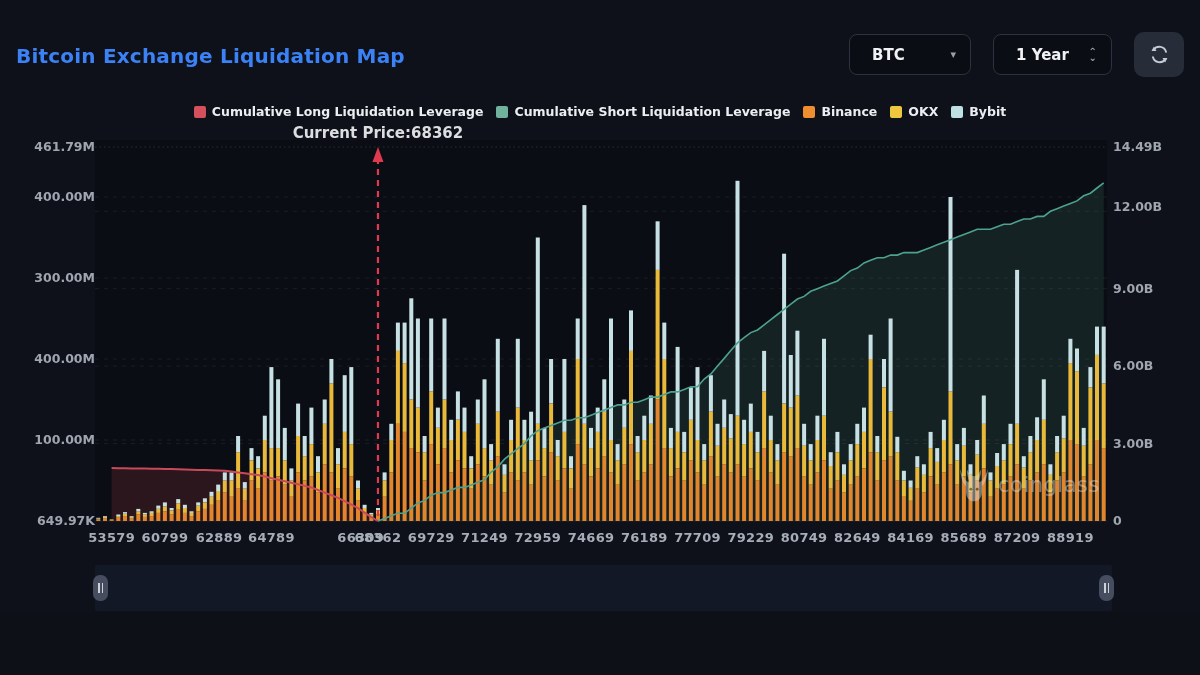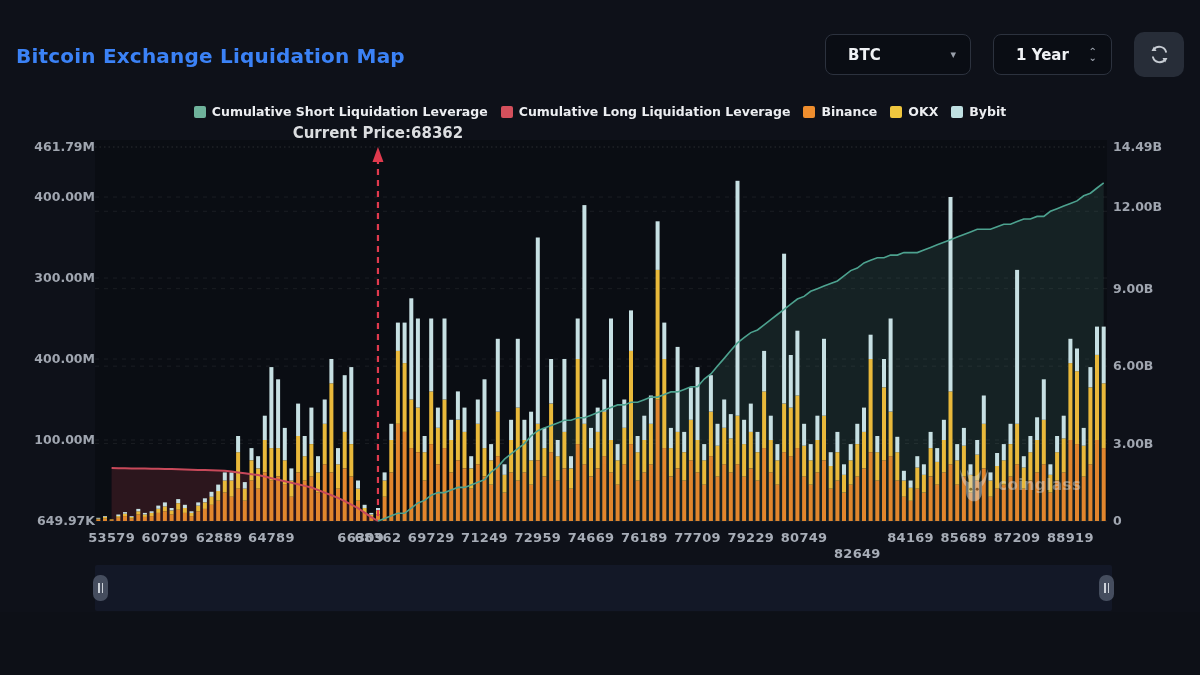--- a/index.html
+++ b/index.html
@@ -14,21 +14,21 @@
     font-size:20px;font-weight:bold;color:#3b82f6;letter-spacing:.2px;
   }
   
   .controls{position:absolute;right:16px;top:32px;display:flex;align-items:center;gap:22px;}
   .select{
     height:41px;border:1px solid #2c323e;border-radius:8px;background:#0a0d14;
     display:flex;align-items:center;justify-content:space-between;
     padding:0 14px 0 22px;box-sizing:border-box;color:#f0f2f5;
     font-size:15px;font-weight:bold;cursor:pointer;
   }
-  .select.asset{width:146px;}
+  .select.asset{width:122px;}
   .select.range{width:119px;}
   .caret{color:#9aa0ab;font-size:11px;margin-left:8px;}
   .updown{display:flex;flex-direction:column;line-height:6px;color:#9aa0ab;font-size:10px;margin-left:8px;}
   .refresh-btn{
     width:50px;height:45px;border:none;border-radius:10px;background:#272d38;
     display:flex;align-items:center;justify-content:center;cursor:pointer;padding:0;
   }
   
   .legend{
     position:absolute;left:0;top:104px;width:1200px;
@@ -52,21 +52,21 @@
   .axis-label.r{left:1113px;width:80px;text-align:left;}
   .x-label{
     position:absolute;top:530px;width:64px;text-align:center;
     font-size:13px;font-weight:bold;color:#a7adb7;letter-spacing:.3px;
   }
   
   .watermark{
     position:absolute;left:958px;top:467px;display:flex;align-items:center;gap:8px;
     opacity:.42;pointer-events:none;
   }
-  .watermark-text{font-size:15px;font-weight:bold;color:#dfe3e8;letter-spacing:.5px;}
+  .watermark-text{font-size:21px;font-weight:normal;color:#dfe3e8;letter-spacing:.5px;}
   
   .navigator{
     position:absolute;left:95px;top:565px;width:1017px;height:46px;
     background:#131827;border-radius:2px;cursor:grab;
   }
   .nav-handle{
     position:absolute;top:10px;width:15px;height:26px;border-radius:7px;
     background:#454d5e;display:flex;align-items:center;justify-content:center;gap:2px;
     cursor:ew-resize;
   }
@@ -99,26 +99,26 @@
         <path d="M4.5 15a8 8 0 0 0 14.1 2.6"></path>
       </g>
       <polygon points="2.9,7.9 8.6,7.9 5.6,2.9" fill="#c6cbd2"></polygon>
       <polygon points="21.1,16.1 15.4,16.1 18.4,21.1" fill="#c6cbd2"></polygon>
     </svg>
   </button>
 </div>
 
 <div class="legend">
     <span class="legend-item">
+      <span class="legend-swatch" style="background: rgb(212, 80, 92);"></span>
+      <span class="legend-label">Cumulative Long Liquidation Leverage</span>
+    </span>
+    <span class="legend-item">
       <span class="legend-swatch" style="background: rgb(111, 179, 156);"></span>
       <span class="legend-label">Cumulative Short Liquidation Leverage</span>
-    </span>
-    <span class="legend-item">
-      <span class="legend-swatch" style="background: rgb(212, 80, 92);"></span>
-      <span class="legend-label">Cumulative Long Liquidation Leverage</span>
     </span>
     <span class="legend-item">
       <span class="legend-swatch" style="background: rgb(239, 142, 46);"></span>
       <span class="legend-label">Binance</span>
     </span>
     <span class="legend-item">
       <span class="legend-swatch" style="background: rgb(239, 198, 62);"></span>
       <span class="legend-label">OKX</span>
     </span>
     <span class="legend-item">
@@ -627,21 +627,21 @@
     <div class="x-label" style="left: 292.697px; padding-left: 36px;">66309</div>
     <div class="x-label" style="left: 345.961px;">68362</div>
     <div class="x-label" style="left: 399.224px;">69729</div>
     <div class="x-label" style="left: 452.487px;">71249</div>
     <div class="x-label" style="left: 505.75px;">72959</div>
     <div class="x-label" style="left: 559.013px;">74669</div>
     <div class="x-label" style="left: 612.276px;">76189</div>
     <div class="x-label" style="left: 665.539px;">77709</div>
     <div class="x-label" style="left: 718.803px;">79229</div>
     <div class="x-label" style="left: 772.066px;">80749</div>
-    <div class="x-label" style="left: 825.329px; margin-top: 16px;">82649</div>
+    <div class="x-label" style="left: 825.329px;">82649</div>
     <div class="x-label" style="left: 878.592px;">84169</div>
     <div class="x-label" style="left: 931.855px;">85689</div>
     <div class="x-label" style="left: 985.118px;">87209</div>
     <div class="x-label" style="left: 1038.38px;">88919</div>
   </div>
 
 <div class="watermark">
   <svg width="32" height="36" viewBox="0 0 24 26">
     <path fill="#dfe3e8" d="M1.5 1 C4.5 8.5 6 10.5 8.5 11 L8.5 10 C7 6 6.5 4 6.8 1.6 C8.3 4.8 9.6 6.4 12 6.4 C14.4 6.4 15.7 4.8 17.2 1.6 C17.5 4 17 6 15.5 10 L15.5 11 C18 10.5 19.5 8.5 22.5 1 C21.5 9 20 12 18 14 L18 18 C18 22.4 15.3 25.2 12 25.2 C8.7 25.2 6 22.4 6 18 L6 14 C4 12 2.5 9 1.5 1 Z"></path>
     <circle cx="9.6" cy="16.2" r="1.1" fill="#0e1119"></circle>

